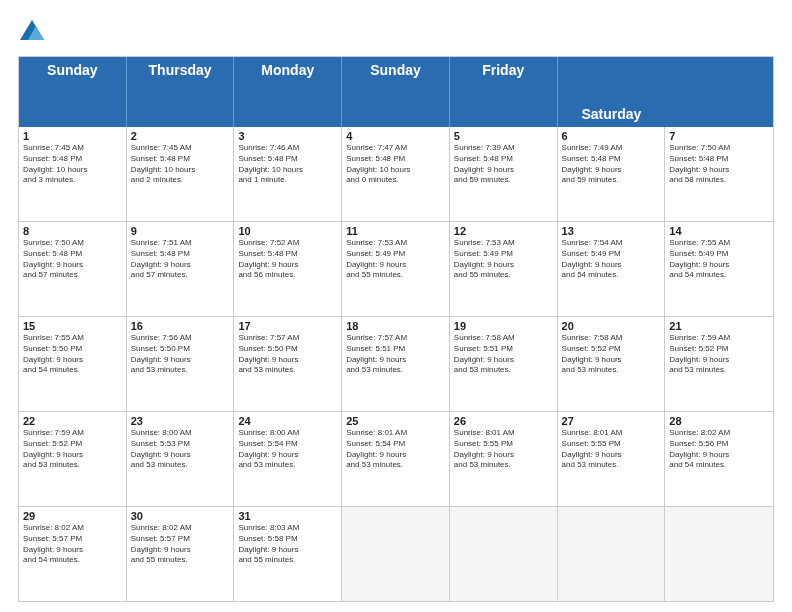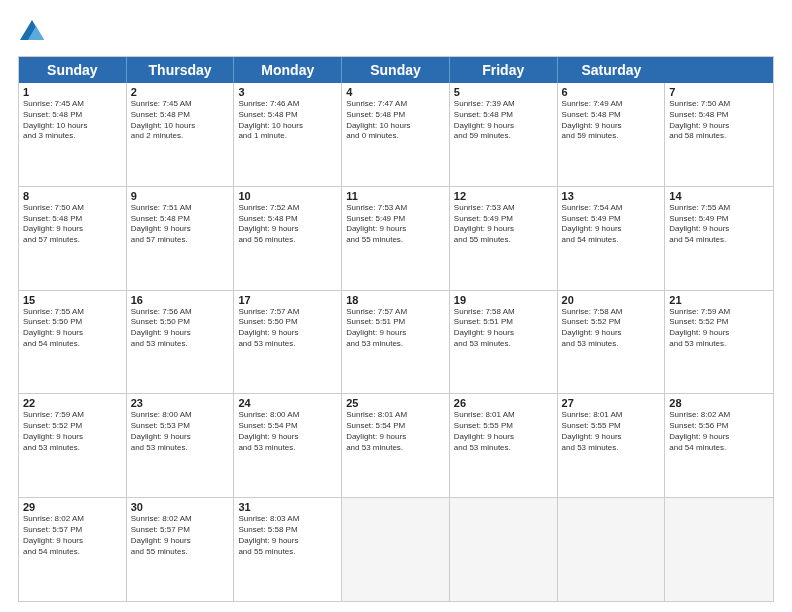--- a/index.html
+++ b/index.html
@@ -64,21 +64,21 @@
       background: #2b6cb0;
     }
     .cal-header-cell {
       color: #fff;
       font-size: 14px;
       font-weight: bold;
       padding: 5px 4px;
       text-align: center;
       border-right: 1px solid #5a9fd4;
     }
-    .cal-header-cell:last-child { border-right: none; }
+    .cal-header-cell:last-child { border-right: none; margin-top: 44px; }
     .cal-body {
       display: flex;
       flex-direction: column;
       flex: 1;
     }
     .cal-row {
       display: grid;
       grid-template-columns: repeat(7, 1fr);
       flex: 1;
       border-bottom: 1px solid #ccc;

